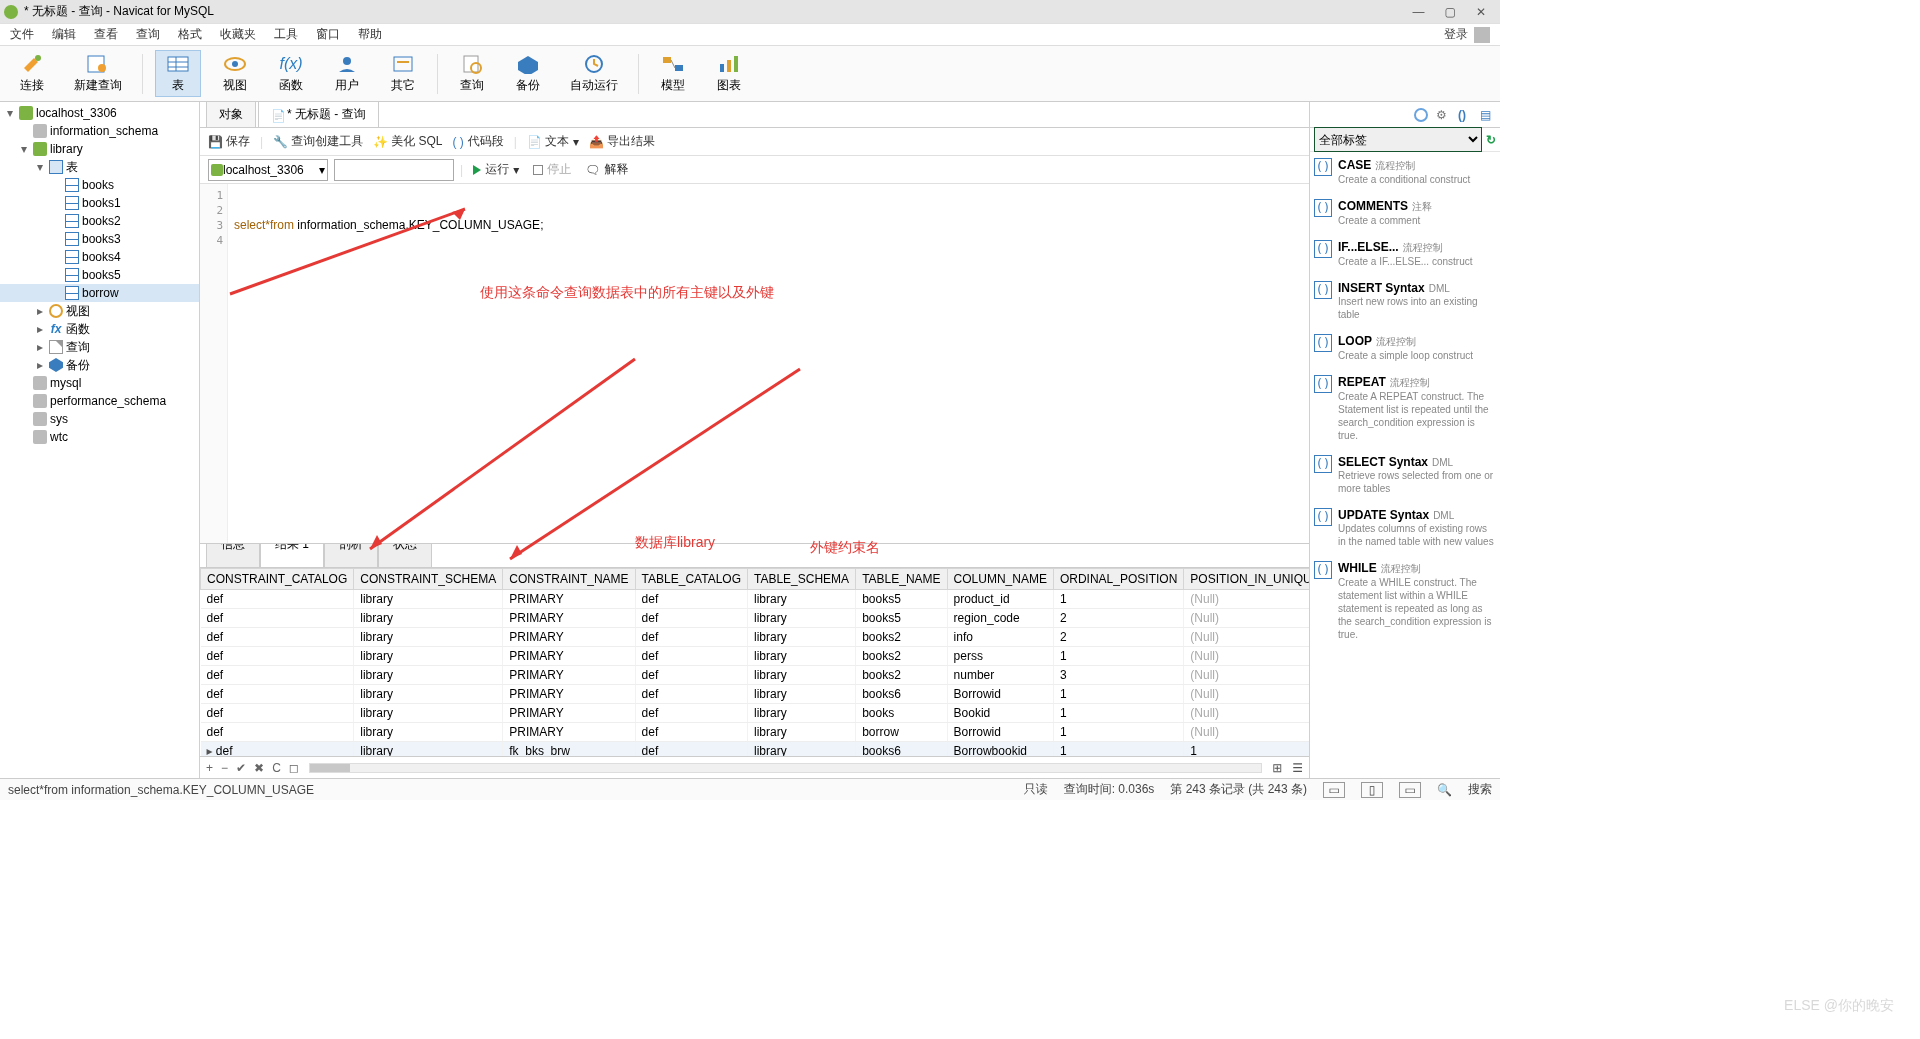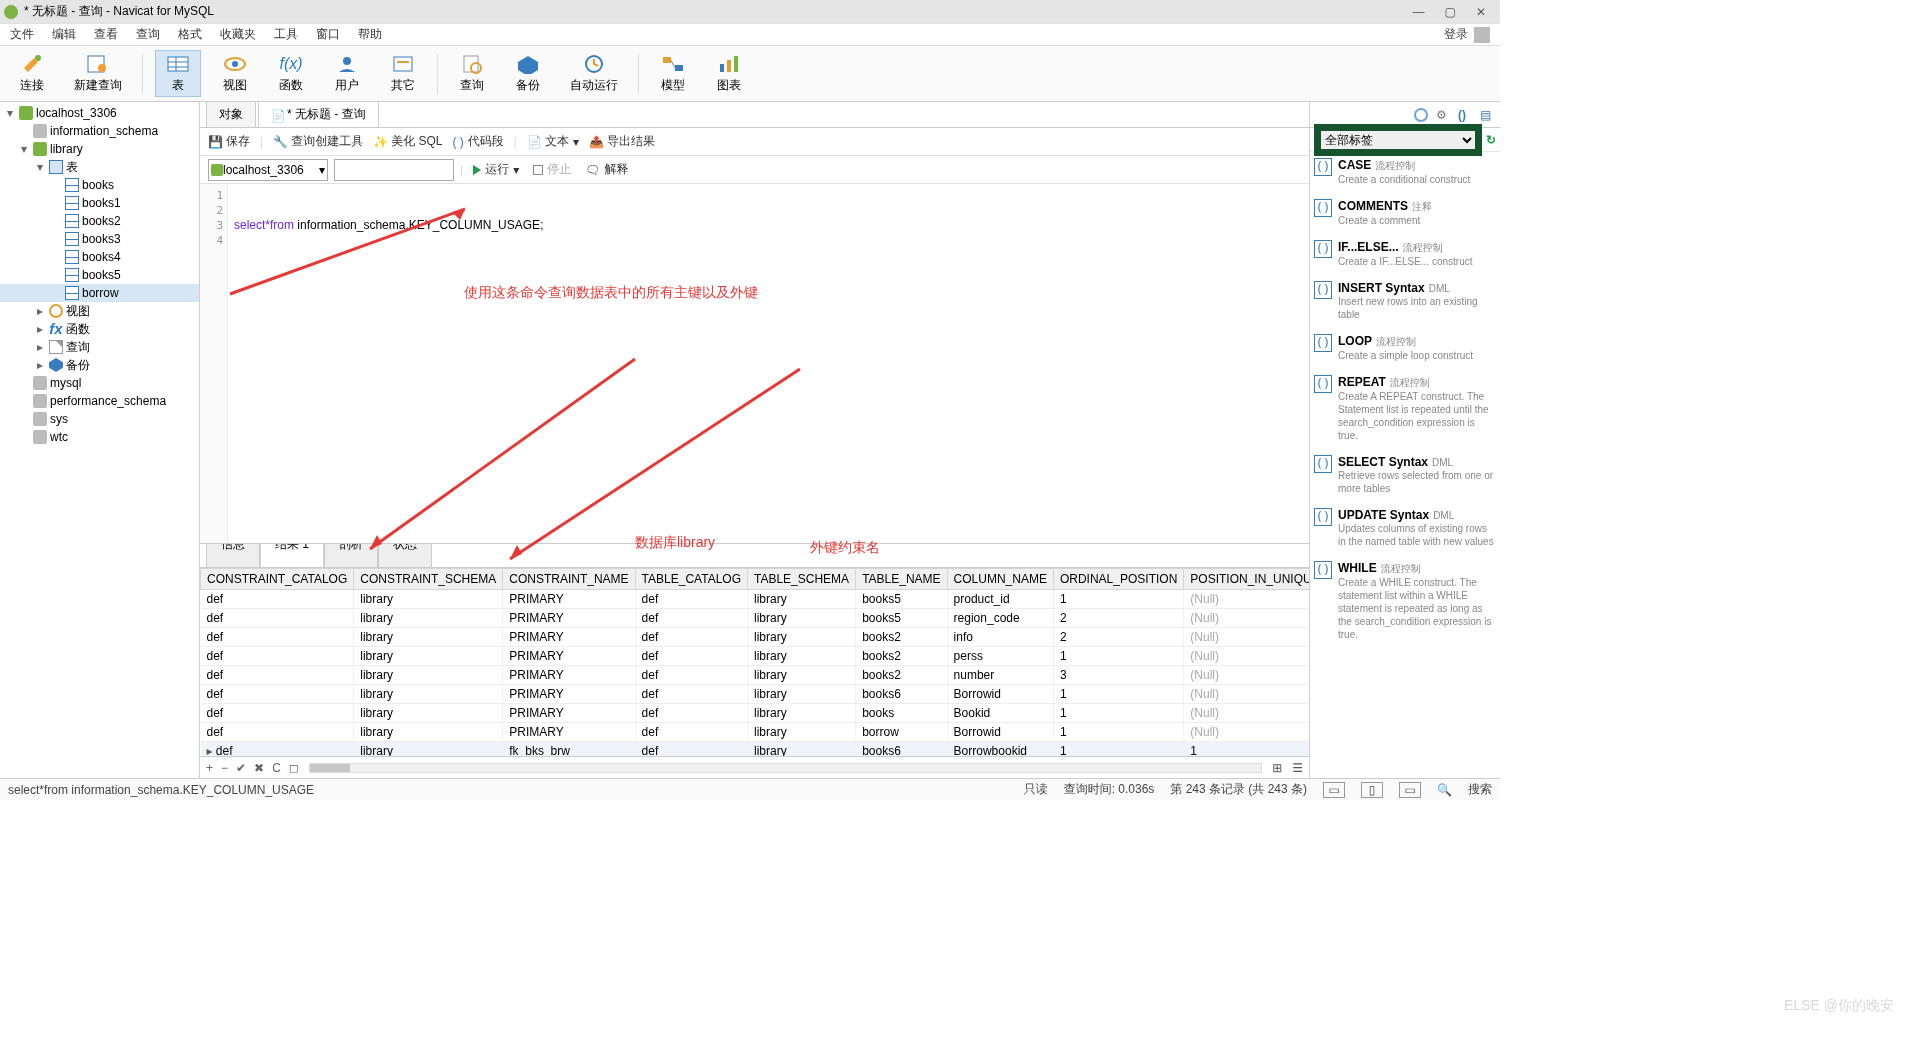--- a/index.html
+++ b/index.html
@@ -28,21 +28,21 @@
 .tree .node { display: flex; align-items: center; height: 18px; padding-left: 4px; cursor: pointer; }
 .tree .node.sel { background: #d6e6f5; }
 .tree .tw { width: 12px; text-align: center; color: #666; }
 .tree .ic { width: 14px; height: 14px; margin: 0 3px; flex-shrink: 0; }
 .ic-db { background: #7cb342; border-radius: 2px; }
 .ic-dbg { background: #bbb; border-radius: 2px; }
 .ic-tbl { border: 1px solid #3a7dbf; background: #fff; position: relative; }
 .ic-tbl::after { content:""; position:absolute; left:0; right:0; top:50%; border-top:1px solid #3a7dbf; }
 .ic-tbls { border:1px solid #3a7dbf; background:#d6e6f5;}
 .ic-view { border-radius:50%; border:2px solid #e0a030; width:12px; height:12px; }
-.ic-fx { color:#2b7dc4; font-style:italic; font-weight:bold; font-size:15px; line-height:14px; text-align:center; }
+.ic-fx { color:#2b7dc4; font-style:italic; font-weight:bold; font-size:12px; line-height:14px; text-align:center; }
 .ic-q { position:relative; }
 .ic-q::before { content:""; position:absolute; inset:0; background:#fff; border:1px solid #999; }
 .ic-q::after { content:""; position:absolute; top:0; right:0; border:4px solid transparent; border-top-color:#999; border-right-color:#999; }
 .ic-bk { background:#3a7dbf; clip-path:polygon(50% 0,100% 30%,100% 70%,50% 100%,0 70%,0 30%); }
 
 .center { flex: 1; display: flex; flex-direction: column; border-right: 1px solid #d0d0d0; min-width:0; }
 .tabs { height: 26px; display: flex; align-items: flex-end; border-bottom: 1px solid #ccc; padding-left: 6px; gap: 2px; }
 .tab { padding: 4px 12px; border: 1px solid #ccc; border-bottom: none; background: #f5f5f5; cursor: pointer; display:flex; align-items:center; gap:4px;margin-top:35px; }
 .tab.active { background: #fff; }
 .tab .tic { width:12px; height:12px; }
@@ -54,21 +54,21 @@
 .tb3 { height: 28px; display: flex; align-items: center; gap: 6px; padding: 0 8px; border-bottom: 1px solid #e0e0e0; }
 .tb3 .sel1 { width: 120px; display:flex; align-items:center; border:1px solid #aaa; height:22px; padding:0 2px; }
 .tb3 .sel2 { width: 120px; border:1px solid #aaa; height:22px; }
 .tb3 .btn { display:flex; align-items:center; gap:4px; cursor:pointer; color:#333; padding:0 4px; }
 .tb3 .tri-g { width:0; height:0; border-left:8px solid #1e9e4a; border-top:5px solid transparent; border-bottom:5px solid transparent; }
 .tb3 .sq { width:10px; height:10px; border:1px solid #888; }
 
 .editor { flex:0 0 auto; position:relative; background:#fff; height: 360px; border-bottom:1px solid #ccc;}
 .gutter { position:absolute; left:0; top:0; bottom:0; width:28px; background:#fafafa; border-right:1px solid #eee; color:#999; text-align:right; padding:4px 4px 0 0; line-height:15px; font-family:Consolas,monospace; font-size:11px;}
 .code { position:absolute; left:34px; top:4px; right:4px; font-family:Consolas,monospace; font-size:12px; line-height:15px; white-space:pre; }
-.kw { color:#6d28d9; }
+.kw { color:#a16207; }
 .ann { position:absolute; color:#e53935; font-size:14px; pointer-events:none; }
 
 .subtabs { height:24px; display:flex; align-items:flex-end; border-bottom:1px solid #ccc; padding-left:6px; }
 .subtab { padding:14px 14px; border:1px solid #ccc; border-bottom:none; background:#eee; cursor:pointer; }
 .subtab.active { background:#fff; }
 
 .grid { flex:1; overflow:auto; font-size:11px; min-height:0;}
 table { border-collapse:collapse; width:100%; }
 th { background:#f0f0f0; border:1px solid #d5d5d5; padding:3px 6px; text-align:left; font-weight:normal; white-space:nowrap; position:sticky; top:0;}
 td { border-bottom:1px solid #eee; border-right:1px solid #f2f2f2; padding:2px 6px; white-space:nowrap; }
@@ -83,21 +83,21 @@
 .gridfoot .hscroll .thumb { position:absolute; left:0; width:40px; top:0; bottom:0; background:#c8c8c8; }
 
 .rpanel { width: 190px; display:flex; flex-direction:column; background:#fff; min-width:0;}
 .rtop { height:26px; border-bottom:1px solid #ccc; display:flex; align-items:center; justify-content:flex-end; gap:8px; padding:0 6px; }
 .rtop .ric { width:14px; height:14px; cursor:pointer; }
 .circ { border:2px solid #6aa4e0; border-radius:50%; }
 .gear { color:#777; }
 .brackets { color:#3a7dbf; font-weight:bold; }
 .bars { color:#3a7dbf; }
 .rfilter { height:24px; display:flex; align-items:center; padding:0 4px; gap:4px; border-bottom:1px solid #e5e5e5;}
-.rfilter select { flex:1; height:32px; border:7px solid #14532d; }
+.rfilter select { flex:1; height:25px; border:1px solid #14532d; }
 .rfilter .ref { color:#1e9e4a; font-weight:bold; cursor:pointer; }
 .snips { flex:1; overflow-y:auto; }
 .snip { padding:6px 4px; border-bottom:1px solid #fff; display:flex; gap:6px; }
 .snip .sic { width:18px; height:18px; border:1px solid #3a7dbf; display:flex; align-items:center; justify-content:center; color:#3a7dbf; font-family:Consolas,monospace; flex-shrink:0; }
 .snip .t1 { font-size:12px; }
 .snip .tag { color:#888; font-size:10px; margin-left:4px; }
 .snip .t2 { color:#888; font-size:10px; line-height:1.3; }
 
 .status { height:22px; border-top:1px solid #ccc; display:flex; align-items:center; padding:0 8px; background:#fafafa; }
 .status .l { flex:1; color:#444; }
@@ -404,21 +404,21 @@
           <span>解释</span>
         </div>
     </div>
     <div class="editor">
       <div class="gutter">1<br>2<br>3<br>4</div>
       <div class="code"><br><br><span class="kw">select*from</span><span> information_schema.KEY_COLUMN_USAGE;</span></div>
       <svg class="ann" style="left:20px;top:20px" width="260" height="100">
           <line x1="245" y1="5" x2="10" y2="90" stroke="#e53935" stroke-width="3"></line>
           <polygon points="245,5 232,8 240,16" fill="#e53935"></polygon>
         </svg>
-      <div class="ann" style="left:264px;top:100px">使用这条命令查询数据表中的所有主键以及外键</div>
+      <div class="ann" style="left:280px;top:100px">使用这条命令查询数据表中的所有主键以及外键</div>
       <svg class="ann" style="left:160px;top:170px" width="290" height="200">
           <line x1="275" y1="5" x2="10" y2="195" stroke="#e53935" stroke-width="3"></line>
           <polygon points="10,195 22,190 17,181" fill="#e53935"></polygon>
         </svg>
       <div class="ann" style="left:435px;top:350px">数据库library</div>
       <svg class="ann" style="left:300px;top:180px" width="320" height="200">
           <line x1="300" y1="5" x2="10" y2="195" stroke="#e53935" stroke-width="3"></line>
           <polygon points="10,195 22,190 17,181" fill="#e53935"></polygon>
         </svg>
       <div class="ann" style="left:610px;top:355px;white-space:nowrap">外键约束名</div>

